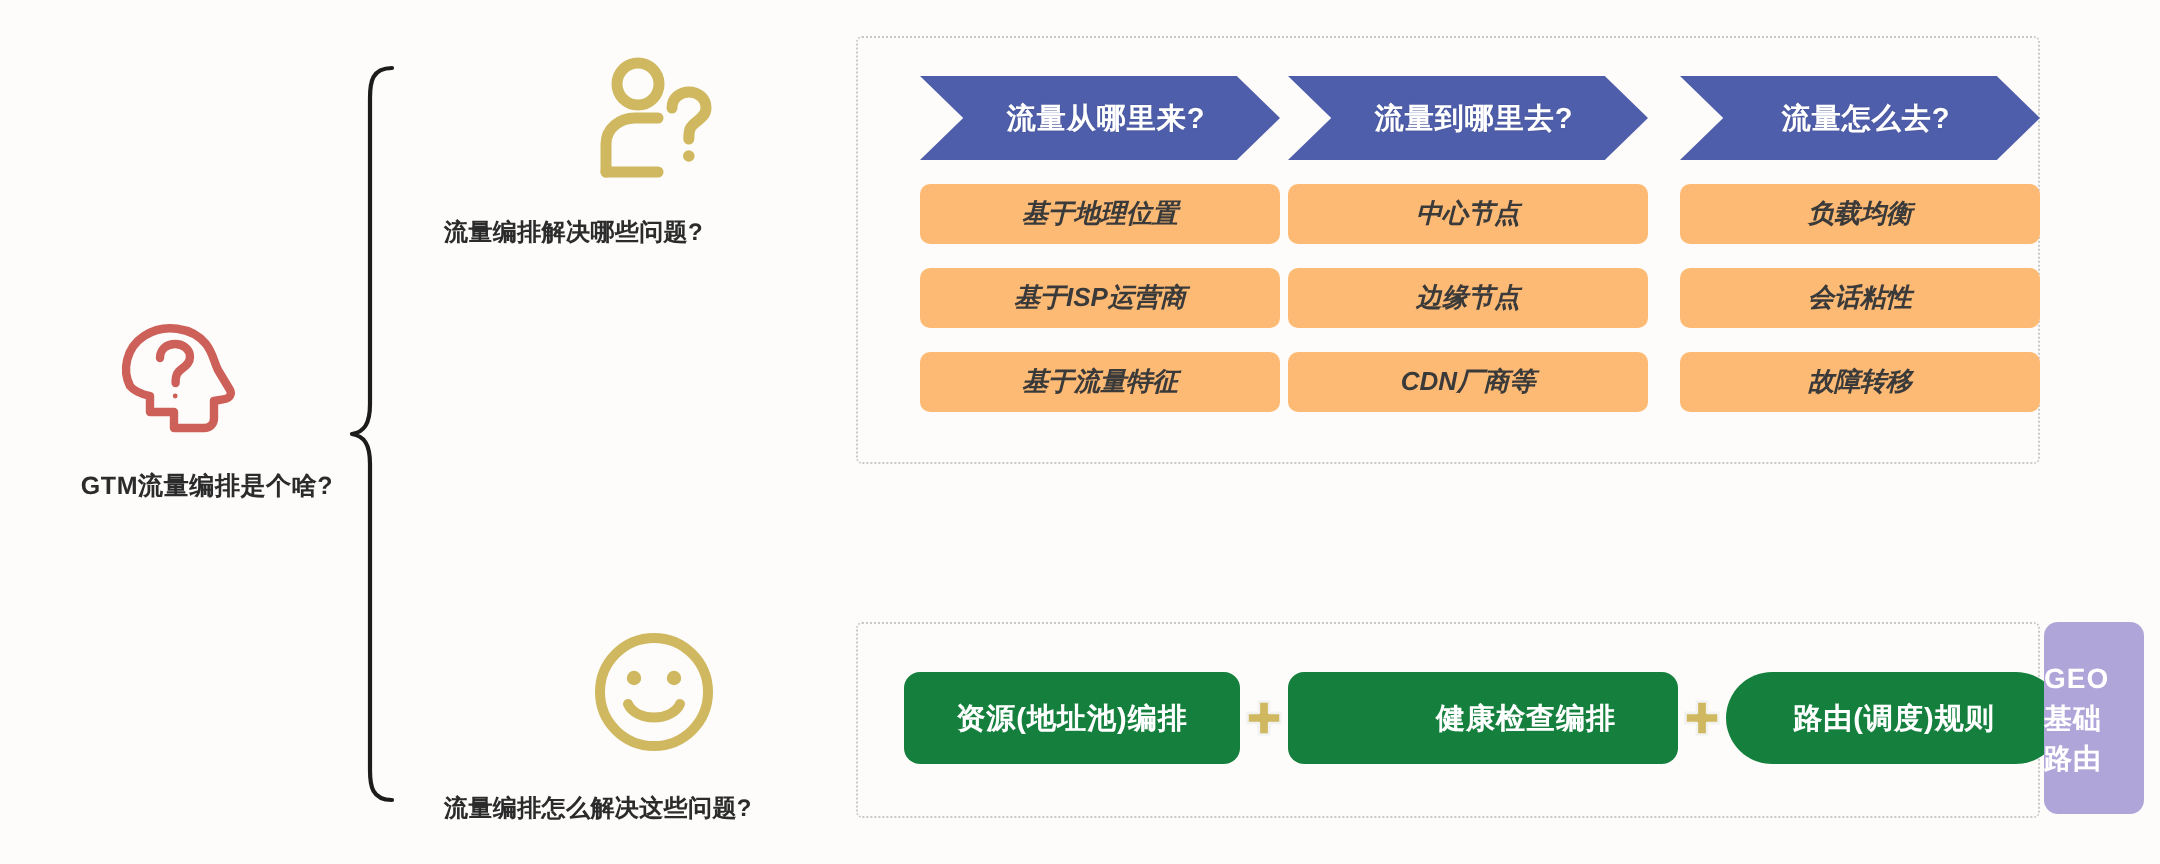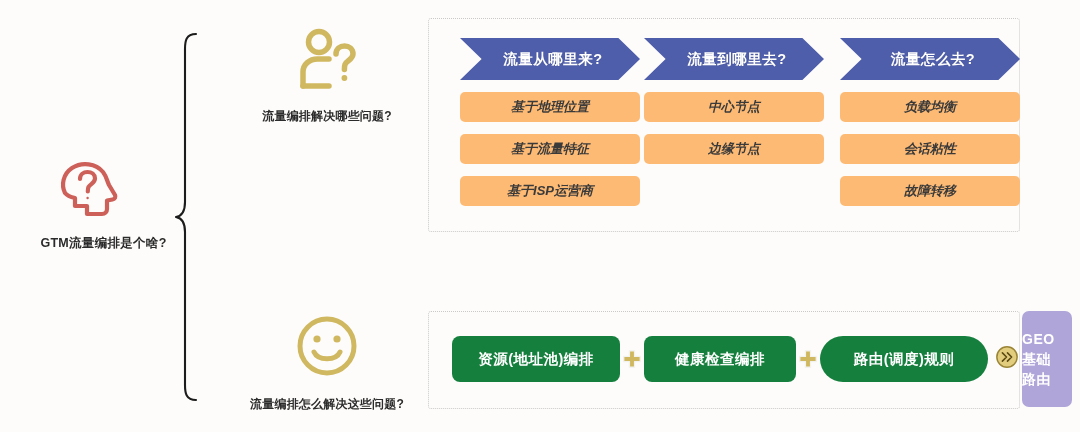--- a/index.html
+++ b/index.html
@@ -12,21 +12,21 @@
 
   
   #root-node{position:absolute;left:0;top:155;width:175px;text-align:center;}
   .root-icon{width:70px;height:70px;margin:0 auto 10px;}
   .root-label{font-size:12.5px;font-weight:bold;color:#2b2b2b;letter-spacing:.3px;padding-left:32px;}
 
   
   #big-brace{position:absolute;left:172px;top:32px;width:40px;height:370px;}
 
   
-  .branch-head{position:absolute;width:210px;text-align:center;}
+  .branch-head{position:absolute;width:210px;}
   .branch-icon{width:76px;height:76px;margin:0 auto 8px;}
   .branch-label{font-size:12px;font-weight:bold;color:#2b2b2b;letter-spacing:.2px;}
   #branch-top{left:222px;top:24px;}
   #branch-bottom{left:222px;top:312px;}
 
   
   .dotted-panel{position:absolute;border:1.5px dotted #c9c9c9;border-radius:3px;background:transparent;}
   #panel-questions{left:428px;top:18px;width:590px;height:212px;}
   #panel-solutions{left:428px;top:311px;width:590px;height:96px;}
 
@@ -53,21 +53,21 @@
   .item-box:first-of-type{margin-top:14px;}
 
   
   #flow-row{position:absolute;left:452px;top:336px;display:flex;align-items:center;}
   .flow-box{
     height:46px;border-radius:8px;background:#15803d;color:#fff;
     display:flex;align-items:center;justify-content:center;
     font-size:14.5px;font-weight:bold;letter-spacing:.5px;
   }
   #flow-box-1{width:168px;}
-  #flow-box-2{width:152px;}
+  #flow-box-2{width:152px;padding-left:43px;}
   #flow-box-3{width:168px;border-radius:23px;}
   .plus-connector{
     width:24px;height:46px;display:flex;align-items:center;justify-content:center;
   }
   .plus-connector svg{display:block;}
   #chevron-circle{margin-left:7px;}
 
   
   #geo-panel{
     position:absolute;left:1022px;top:311px;width:50px;height:96px;border-radius:7px;
@@ -121,28 +121,29 @@
       </svg>
     </div>
     <div class="branch-label">流量编排怎么解决这些问题?</div>
   </div>
 
   <div class="dotted-panel" id="panel-questions"></div>
 
   <div class="chev-col" id="col-1">
     <div class="chevron">流量从哪里来?</div>
     <div class="item-box">基于地理位置</div>
+    <div class="item-box">基于ISP运营商</div>
     <div class="item-box">基于流量特征</div>
-    <div class="item-box">基于ISP运营商</div>
   </div>
 
   <div class="chev-col" id="col-2">
     <div class="chevron">流量到哪里去?</div>
     <div class="item-box">中心节点</div>
     <div class="item-box">边缘节点</div>
+    <div class="item-box">CDN厂商等</div>
   </div>
 
   <div class="chev-col" id="col-3">
     <div class="chevron">流量怎么去?</div>
     <div class="item-box">负载均衡</div>
     <div class="item-box">会话粘性</div>
     <div class="item-box">故障转移</div>
   </div>
 
   <div class="dotted-panel" id="panel-solutions"></div>

